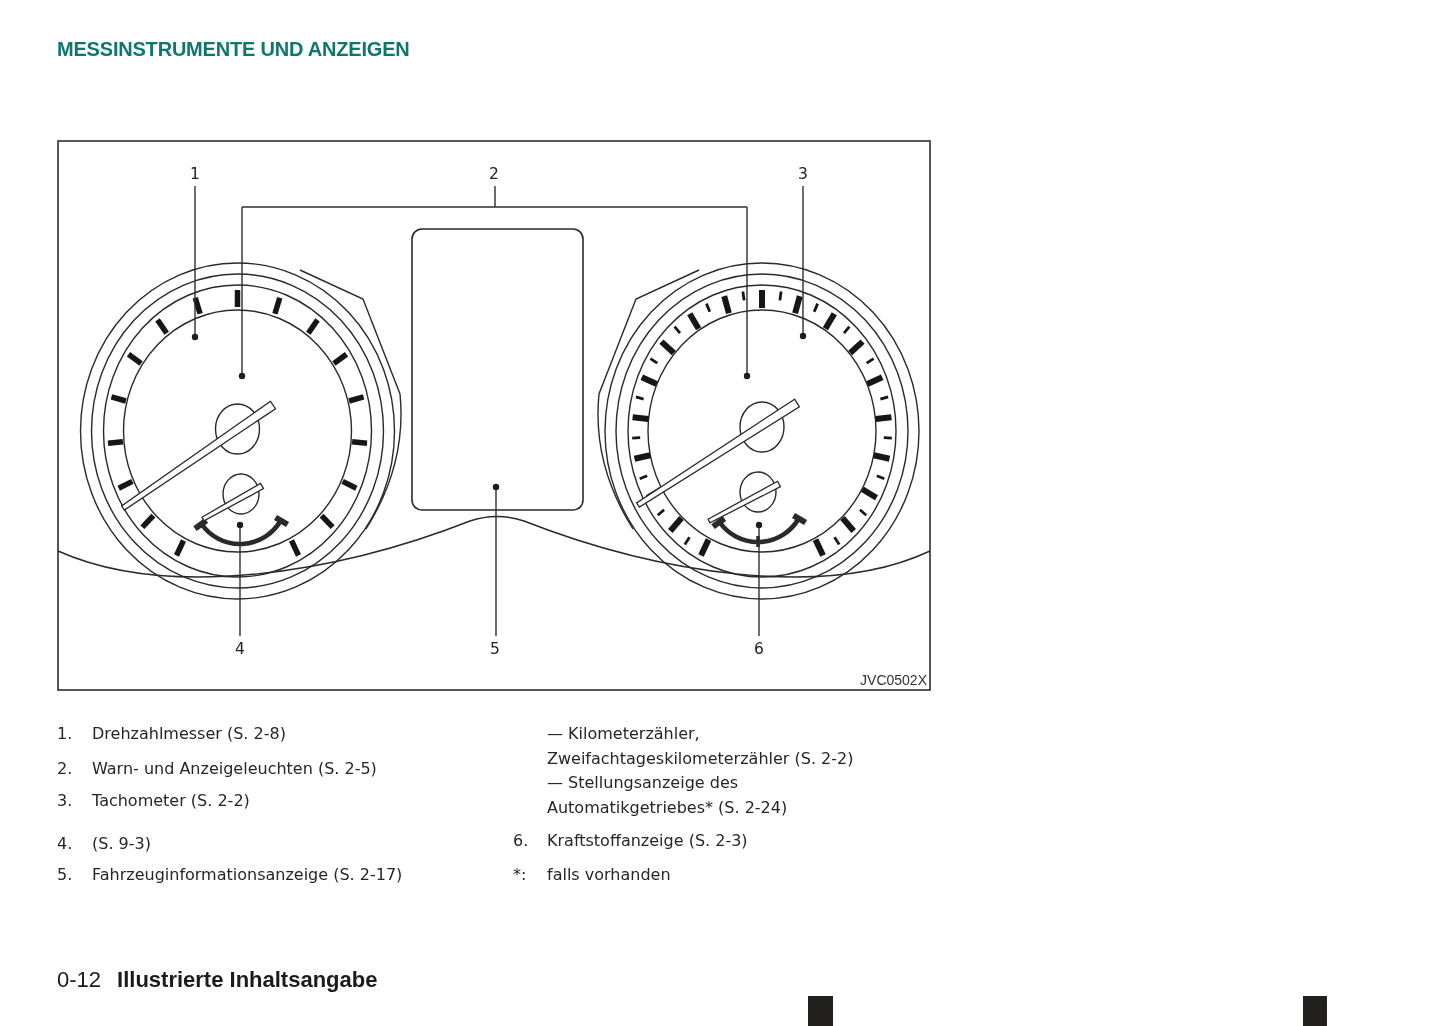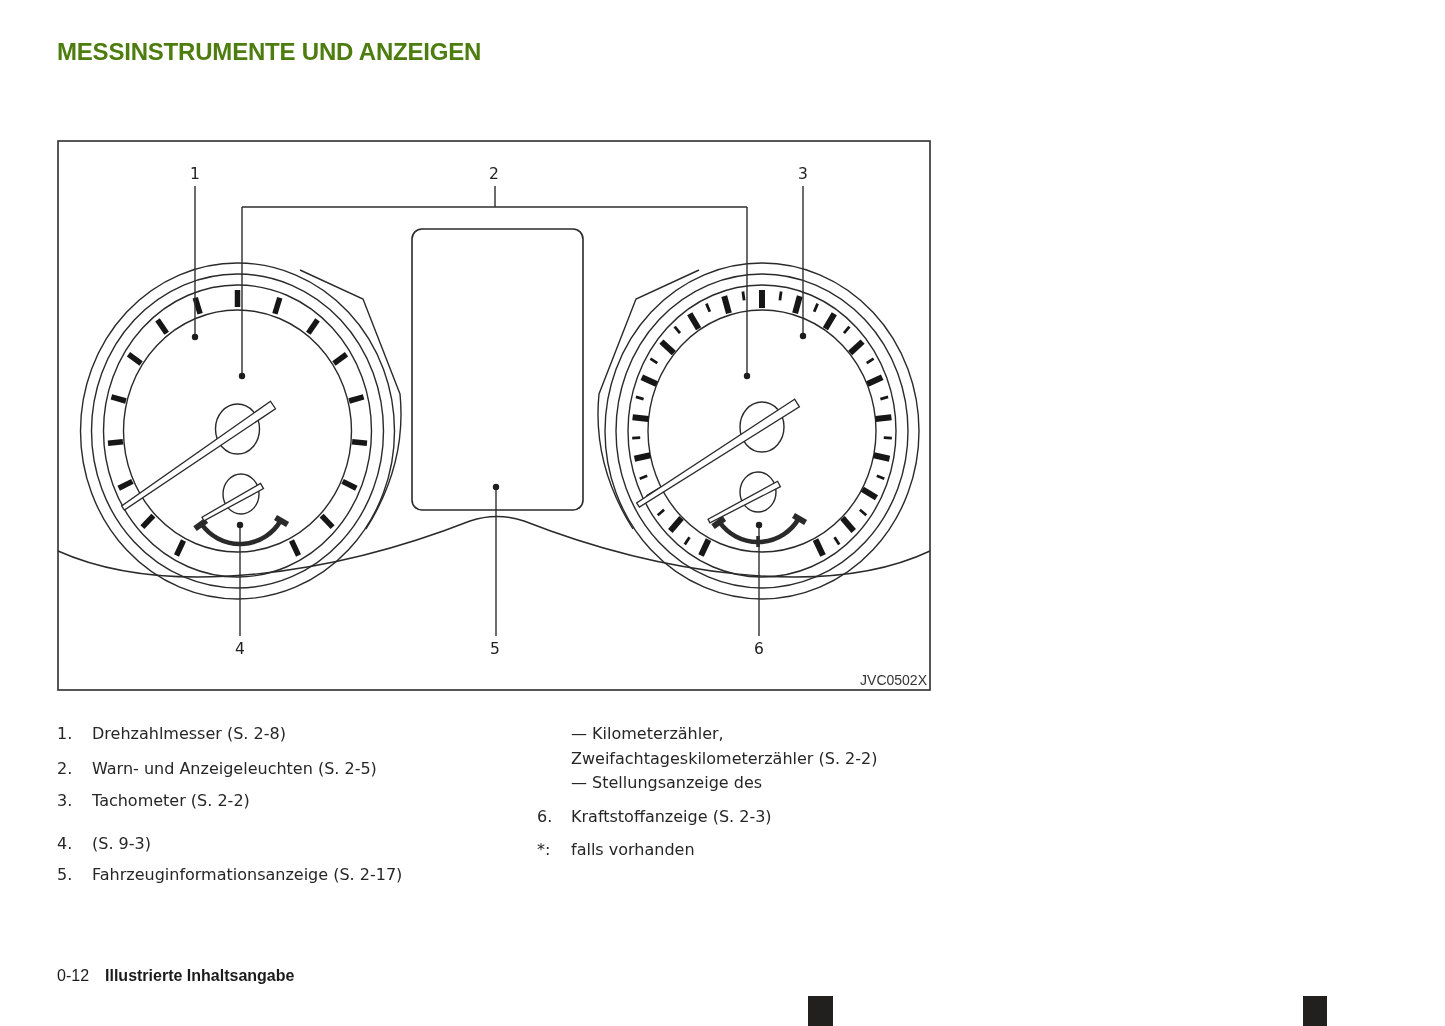--- a/index.html
+++ b/index.html
@@ -4,38 +4,38 @@
 <style>
   html,body{margin:0;padding:0;}
   body{
     width:1445px;height:1026px;position:relative;overflow:hidden;
     background:#ffffff;color:#1f1f1f;
     font-family:"DejaVu Sans",sans-serif;
   }
   .page-title{
     position:absolute;left:57px;top:38px;
     font-family:"Liberation Sans",sans-serif;font-weight:700;
-    font-size:24px;letter-spacing:-0.2px;color:#4d7c0f;
+    font-size:20px;letter-spacing:-0.2px;color:#0f766e;
   }
   .figure-wrap{position:absolute;left:57px;top:140px;width:874px;height:551px;}
   .legend-col{position:absolute;top:722px;font-size:16px;color:#262626;}
   .legend-col.left{left:57px;width:430px;}
-  .legend-col.right{left:537px;width:420px;}
+  .legend-col.right{left:513px;width:420px;}
   .legend-item{display:flex;line-height:23px;margin-bottom:10px;}
   .legend-col.right .legend-item{line-height:24.5px;margin-bottom:9px;}
   .legend-col.left .legend-item:nth-child(1){margin-bottom:12px;}
   .legend-col.left .legend-item:nth-child(2){margin-bottom:9px;}
   .legend-col.left .legend-item:nth-child(3){margin-bottom:20px;}
   .legend-col.left .legend-item:nth-child(4){margin-bottom:8px;}
   .legend-marker{width:35px;flex:none;}
   .legend-col.right .legend-marker{width:34px;}
   .legend-text{flex:1;}
   .page-footer{
     position:absolute;left:57px;top:967px;display:flex;align-items:baseline;gap:16px;
-    font-family:"Liberation Sans",sans-serif;font-size:16px;color:#1b1b1b;
+    font-family:"Liberation Sans",sans-serif;font-size:22px;color:#1b1b1b;
   }
   .footer-section{font-weight:700;}
   .print-mark{position:absolute;background:#221f1f;}
   .print-mark.m1{left:808px;top:996px;width:25px;height:30px;}
   .print-mark.m2{left:1303px;top:996px;width:24px;height:30px;}
   svg text.callout-num{
     font-family:"DejaVu Sans",sans-serif;font-size:15.5px;fill:#222;
   }
   svg text.fig-code{
     font-family:"Liberation Sans",sans-serif;font-size:14px;fill:#333;
@@ -219,20 +219,21 @@
   </div>
 </div>
 
 <div class="legend-col right">
   <div class="legend-item">
     <div class="legend-marker"></div>
     <div class="legend-text">
       <div>— Kilometerzähler,</div>
       <div>Zweifachtageskilometerzähler (S. 2-2)</div>
       <div>— Stellungsanzeige des</div>
+      <div>Automatikgetriebes* (S. 2-24)</div>
     </div>
   </div>
   <div class="legend-item">
     <div class="legend-marker">6.</div>
     <div class="legend-text">
         <div>Kraftstoffanzeige (S. 2-3)</div>
       </div>
   </div>
   <div class="legend-item">
     <div class="legend-marker">*:</div>

